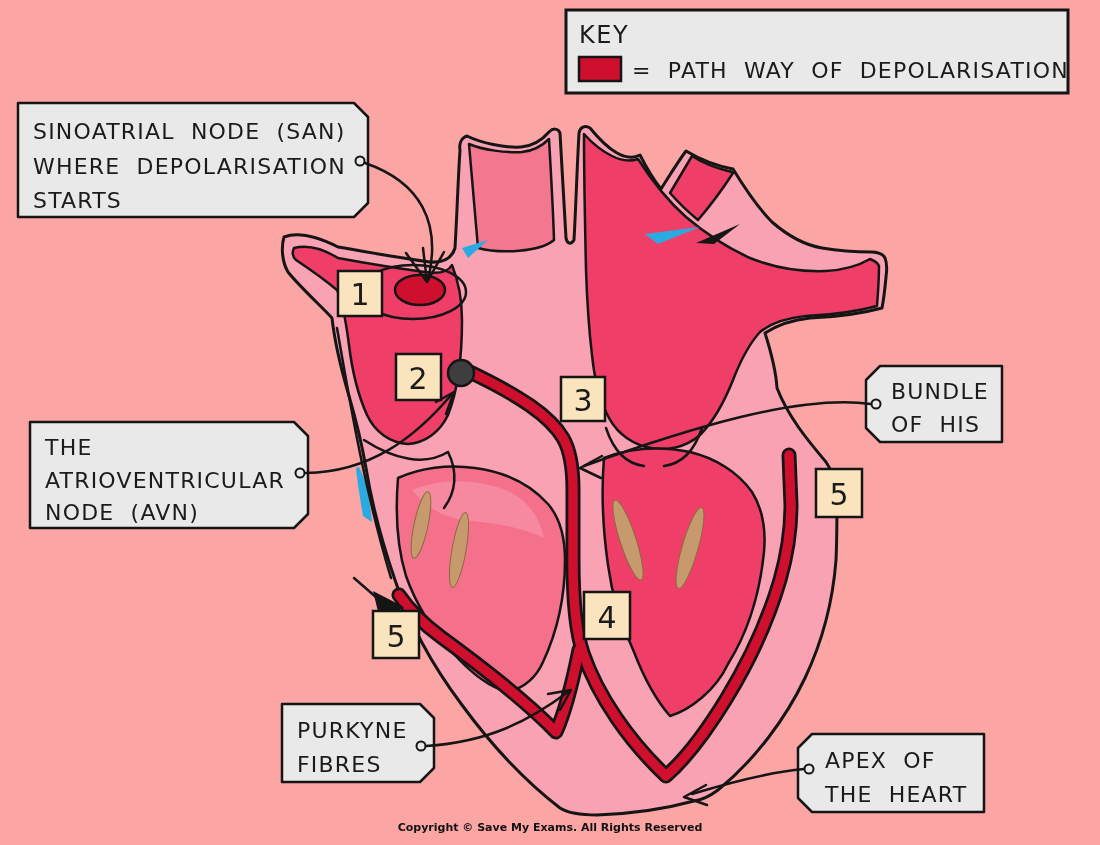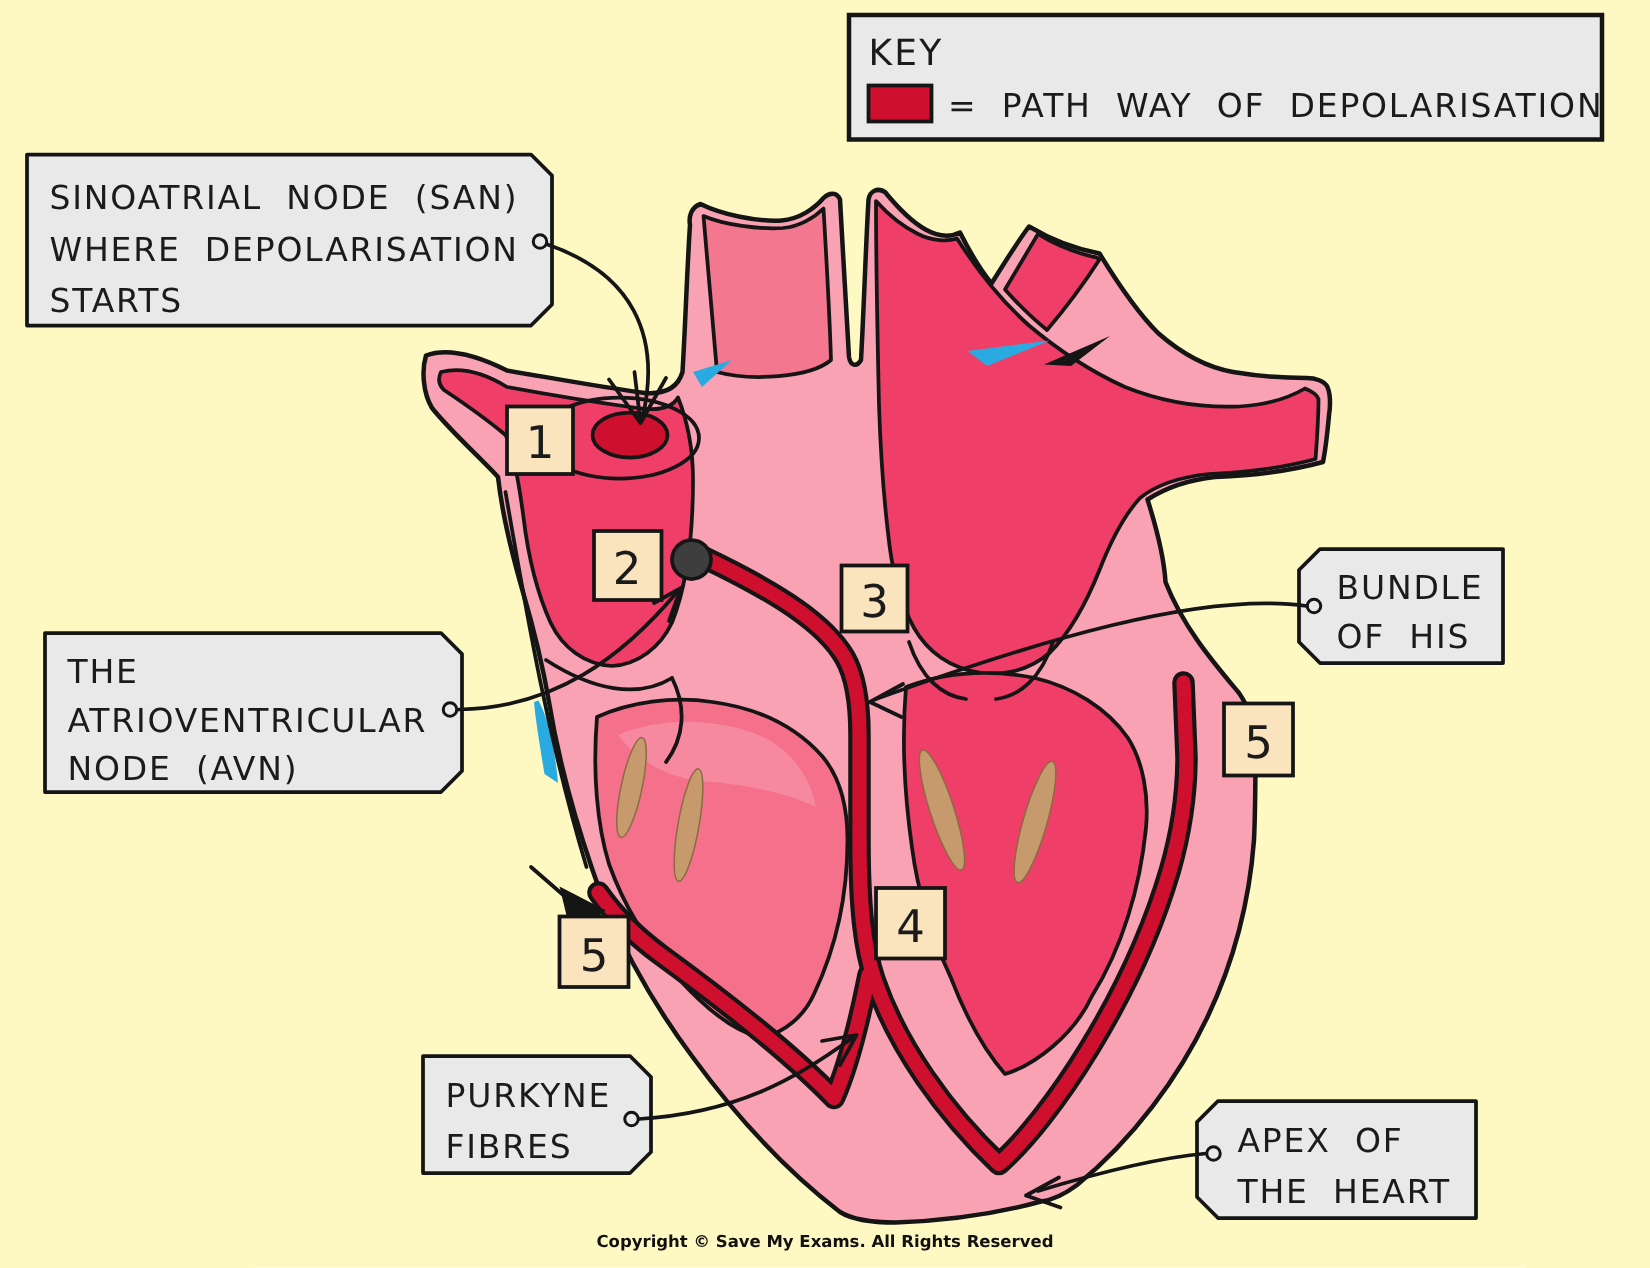--- a/index.html
+++ b/index.html
@@ -1,16 +1,16 @@
 <!DOCTYPE html>
 <html><head>
 <meta charset="utf-8">
 <style>
   html,body{margin:0;padding:0;background:#ffffff;}
-  .stage{position:relative;width:1100px;height:845px;background:#fef9c3;overflow:hidden;
+  .stage{position:relative;width:1100px;height:845px;background:#fca5a5;overflow:hidden;
          font-family:"DejaVu Sans",sans-serif;}
   svg{display:block}
   
   .heart-outline{fill:#F9A2B3;stroke:#151515;stroke-width:3;stroke-linejoin:round;}
   .chamber-deep{fill:#EF3E68;stroke:#151515;stroke-width:2.5;stroke-linejoin:round;}
   .chamber-mid{fill:#F4708B;stroke:#151515;stroke-width:2.5;stroke-linejoin:round;}
   .chamber-hi{fill:#F689A0;stroke:none;}
   .lumen-mid{fill:#F2778F;stroke:#151515;stroke-width:2.5;stroke-linejoin:round;}
   .detail-line{fill:none;stroke:#151515;stroke-width:2.5;stroke-linecap:round;}
   .path-under{fill:none;stroke:#151515;stroke-width:15;stroke-linecap:round;stroke-linejoin:round;}

